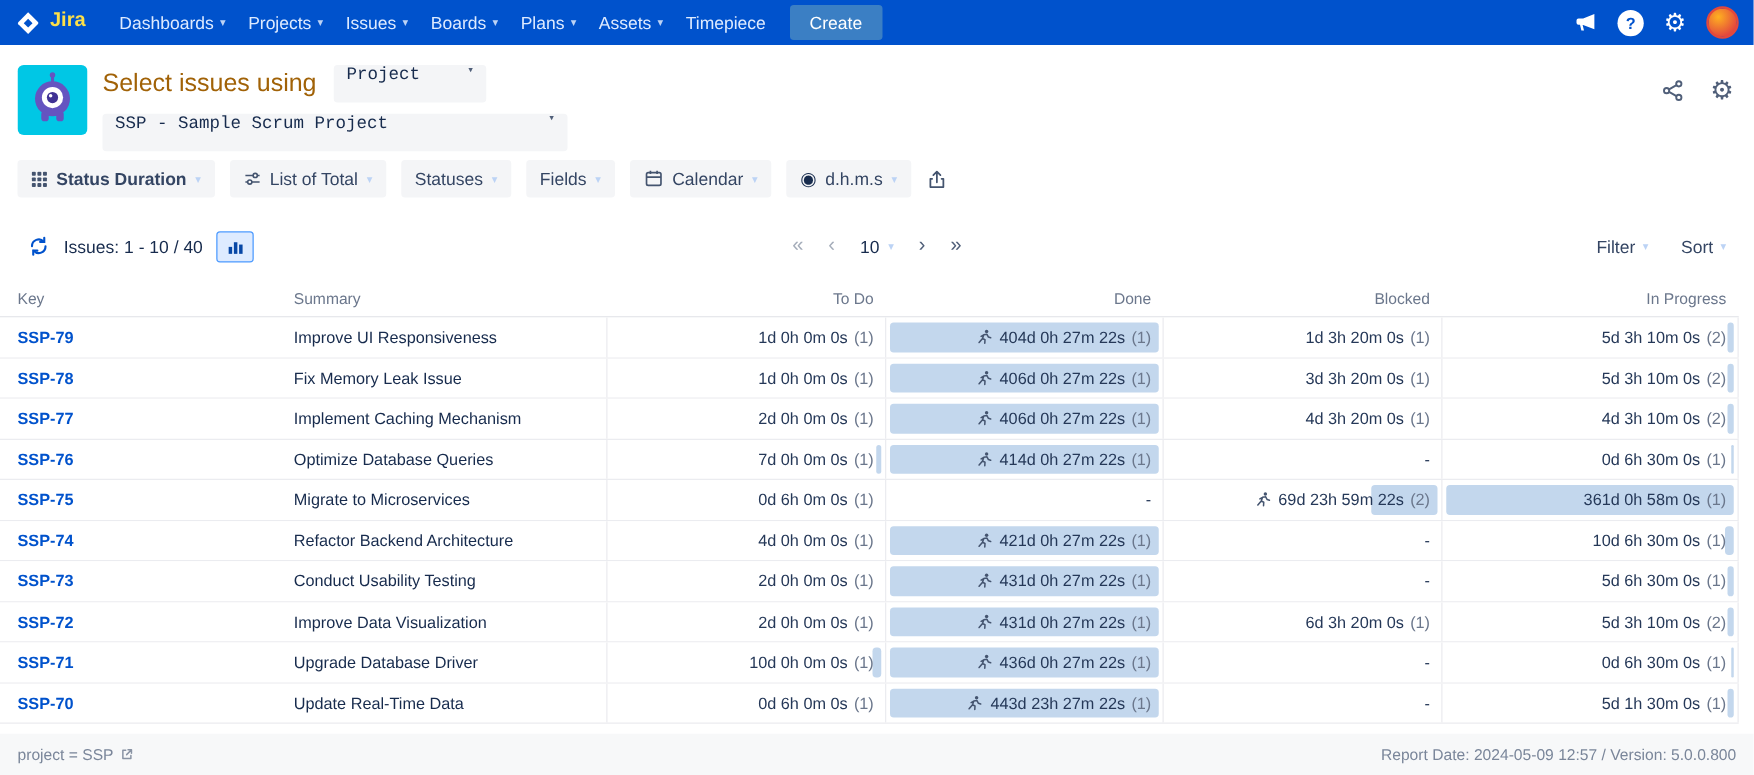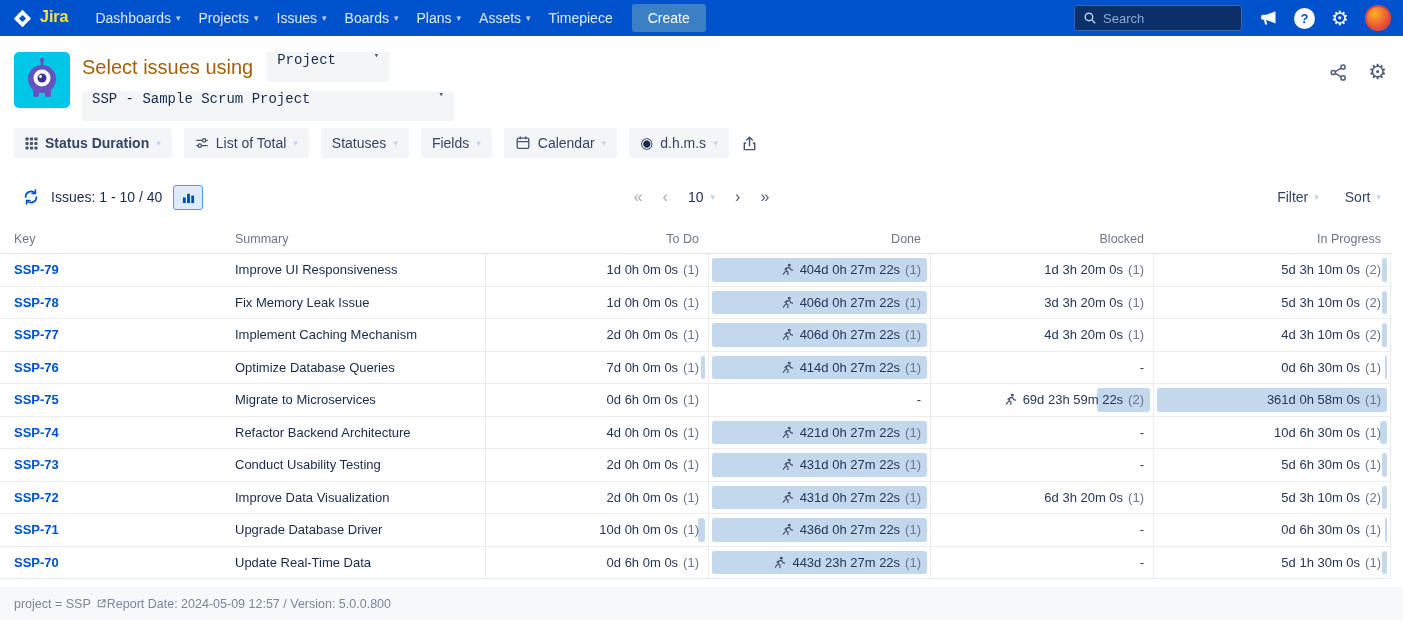--- a/index.html
+++ b/index.html
@@ -64,21 +64,21 @@
   .tcell { display:flex; align-items:center; font-size:13px; color:#253858; border-right:1px solid #EBECF0; position:relative; overflow:hidden;}
   .key-cell { padding-left:14px; border-right:none; }
   .key-link { color:#0052CC; font-weight:700; font-size:13px; text-decoration:none; cursor:pointer;}
   .summary-cell { padding-left:14px; color:#172B4D; }
   .num-cell { justify-content:flex-end; padding-right:9px; }
   .bar { position:absolute; right:3px; top:4px; bottom:4px; background:#C3D7ED; border-radius:3px; z-index:0; }
   .cellc { position:relative; z-index:1; display:inline-flex; align-items:center; gap:5px; white-space:nowrap;}
   .runner { display:inline-flex; margin-right:1px; }
   .cnt { color:#6B778C; }
   
-  .footer { position:absolute; left:0; right:0; bottom:0; height:33px; background:#F7F8F9; display:flex; align-items:center; justify-content:flex-start; padding:0 14px; font-size:12.5px; color:#7A869A; }
+  .footer { position:absolute; left:0; right:0; bottom:0; height:33px; background:#F7F8F9; display:flex; align-items:center; justify-content:space-between; padding:0 14px; font-size:12.5px; color:#7A869A; }
   .footer-left { display:inline-flex; align-items:center; gap:5px; }
 </style>
 </head>
 <body>
 
 <nav class="topnav">
   <a class="brand">
     <span class="nav-icon">
       <svg viewBox="0 0 24 24" width="21" height="21">
           <path fill="#fff" d="M12 2 L21 11 a1.3 1.3 0 0 1 0 1.8 L12 22 L3 13 a1.3 1.3 0 0 1 0-1.8 Z"></path>
@@ -109,29 +109,20 @@
     </a>
   <a class="nav-link">
       <span>Assets</span>
       <span class="chev">▾</span>
     </a>
   <a class="nav-link">
       <span>Timepiece</span>
     </a>
   <button class="create-btn">Create</button>
   <div class="nav-right">
-    <div class="searchbox">
-      <span class="nav-icon">
-        <svg viewBox="0 0 16 16" width="14" height="14" fill="none" stroke="#BCD3F5" stroke-width="1.6">
-            <circle cx="6.8" cy="6.8" r="4.3"></circle>
-            <path d="M10.2 10.2 L14 14"></path>
-          </svg>
-      </span>
-      <input placeholder="Search" style="">
-    </div>
     <span class="nav-icon">
       <svg viewBox="0 0 20 20" width="20" height="20" fill="#fff">
           <path d="M17.5 3.2 L8.5 6.8 H4.8 A1.6 1.6 0 0 0 3.2 8.4 v1.8 a1.6 1.6 0 0 0 1.6 1.6 H6 l1.1 4.6 h2.1 l-1.1-4.4 h0.4 l9 3.4 Z"></path>
         </svg>
     </span>
     <span class="help-circle">?</span>
     <span class="nav-icon gear-glyph">⚙</span>
     <span class="avatar"></span>
   </div>
 </nav>

